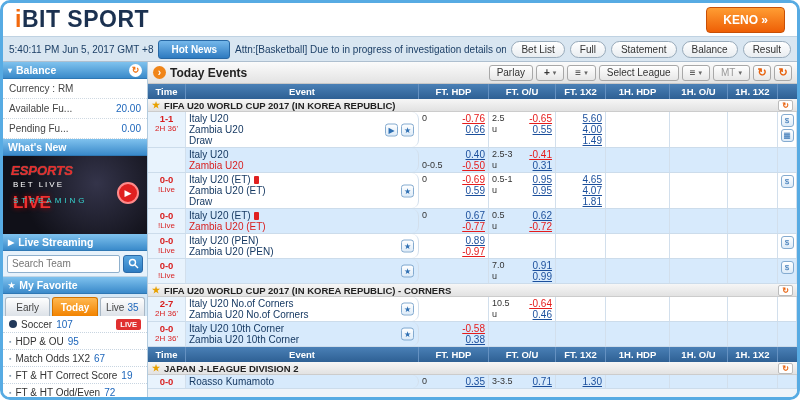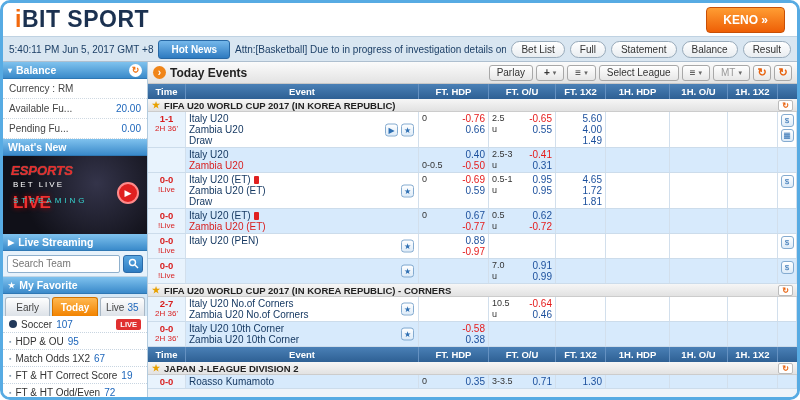--- a/index.html
+++ b/index.html
@@ -76,29 +76,29 @@
   .lghdr{flex:0 0 13px;display:flex;align-items:center;gap:4px;background:linear-gradient(#f6f6f6,#e2e2e2);border-bottom:1px solid #ccc;font-size:9.5px;font-weight:bold;color:#222;padding:0 4px;}
   .cup{color:#e8a100;font-size:9px;}
   .lgr{margin-left:auto;width:15px;height:11px;background:#fff;border:1px solid #bbb;border-radius:2px;color:#e8610c;font-size:8px;display:flex;align-items:center;justify-content:center;cursor:pointer;}
 
   .trow{display:flex;background:#fff;border-bottom:1px solid #ccdceb;font-size:10px;flex:0 0 auto;}
   .trow.alt{background:#d7eafc;}
   .cell{border-right:1px solid #d2dfec;padding:1px 3px;display:flex;flex-direction:column;justify-content:flex-start;}
   .timec{background:#e8f3fd;align-items:center;padding-top:2px;}
   .score{color:#d81f1f;font-weight:bold;font-size:9.5px;line-height:10px;}
   .clock{color:#d81f1f;font-size:8px;line-height:10px;}
-  .eventc{position:relative;}
+  .eventc{position:relative;border-radius:7px;}
   .eline{display:flex;align-items:center;gap:3px;height:11px;line-height:11px;color:#173a63;white-space:nowrap;overflow:hidden;}
   .redteam{color:#d81f1f;}
   .redcard{width:5px;height:8px;background:#e02020;display:inline-block;border-radius:1px;flex:0 0 5px;}
   .eicons{position:absolute;right:4px;top:50%;transform:translateY(-50%);display:flex;gap:3px;}
   .sq{width:13px;height:13px;border:1px solid #84abd0;border-radius:3px;background:linear-gradient(#fff,#ddebf8);color:#2e6fb2;font-size:8px;display:flex;align-items:center;justify-content:center;cursor:pointer;flex:0 0 13px;}
   .oline{display:flex;align-items:center;height:11px;line-height:11px;}
   .hc{color:#333;font-size:9px;min-width:22px;}
-  .odds{margin-left:auto;color:#1b4f9c;cursor:pointer;}
+  .odds{margin-left:auto;color:#1b4f9c;cursor:pointer;text-decoration:underline;}
   .odds.neg{color:#e51b1b;}
   .pillrow{display:flex;justify-content:flex-end;padding:0 6px;height:10px;margin-top:1px;}
   .pill{background:linear-gradient(#66a3d8,#2e6fb2);color:#fff;font-size:8px;border-radius:6px;padding:0 8px;line-height:10px;cursor:pointer;}
   .icolc{align-items:center;gap:2px;padding:2px 1px;justify-content:flex-start;}
 </style>
 </head>
 <body>
 
 <div class="frame">
 
@@ -393,21 +393,21 @@
             <div class="oline">
                 <span class="hc">u</span>
                 <span class="odds">0.95</span>
               </div>
           </div>
           <div class="cell w-x12">
             <div class="oline">
                 <span class="odds">4.65</span>
               </div>
             <div class="oline">
-                <span class="odds">1.72</span>
+                <span class="odds">4.07</span>
               </div>
             <div class="oline">
                 <span class="odds">1.81</span>
               </div>
           </div>
           <div class="cell w-1hdp"></div>
           <div class="cell w-1ou"></div>
           <div class="cell w-1x12"></div>
           <div class="cell icolc w-ic">
             <span class="sq">$</span>
@@ -456,20 +456,23 @@
         </div>
 
         <div class="trow">
           <div class="cell timec w-time">
             <div class="score">0-0</div>
             <div class="clock">!Live</div>
           </div>
           <div class="cell eventc w-event">
             <div class="eline">
                 <span>Italy U20 (PEN)</span>
+              </div>
+            <div class="eline">
+                <span>Zambia U20 (PEN)</span>
               </div>
             <div class="eicons">
                 <span class="sq">★</span>
               </div>
           </div>
           <div class="cell w-hdp">
             <div class="oline">
                 <span class="hc"></span>
                 <span class="odds">0.89</span>
               </div>

